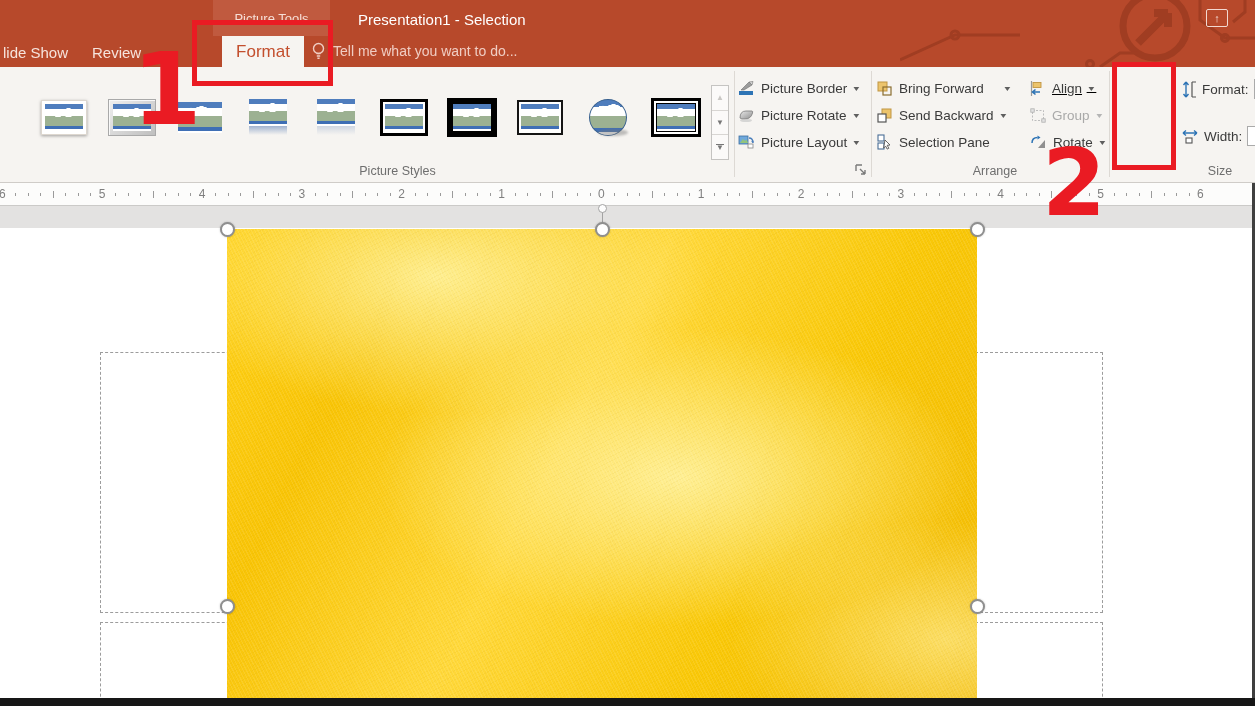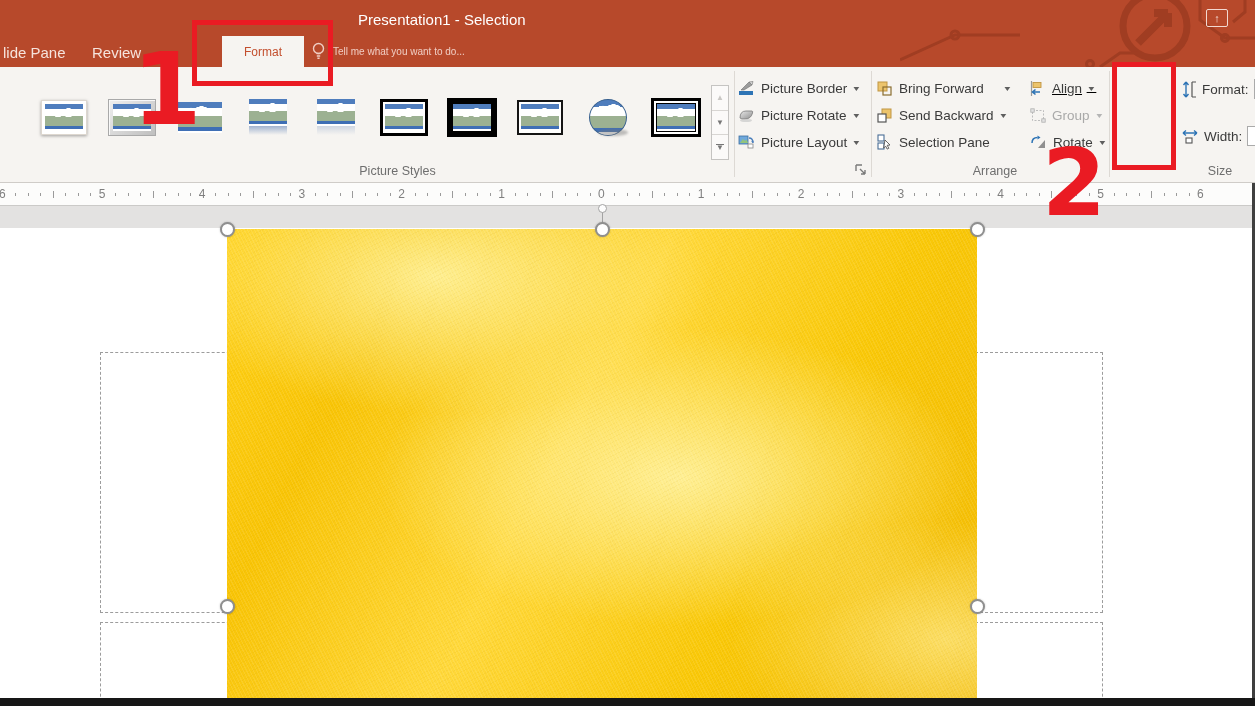--- a/index.html
+++ b/index.html
@@ -10,23 +10,23 @@
   
   .titleband{left:0;top:0;width:1255px;height:67px;background:#b7492b;}
   .circuit{left:900px;top:0;width:355px;height:67px;pointer-events:none;}
   .ctxhdr{left:213px;top:0;width:117px;height:36px;background:#c05a3f;display:flex;align-items:center;justify-content:center;}
   .ctxhdr span{color:#f6ded6;font-size:13px;}
   .apptitle{left:358px;top:11px;color:#ffffff;font-size:15px;}
   .ribbondisp{left:1206px;top:9px;width:20px;height:16px;border:1px solid #f3d9d1;border-radius:2px;
               display:flex;align-items:center;justify-content:center;color:#f3d9d1;font-size:11px;line-height:1;}
   .tab{top:44px;color:#f6e3dc;font-size:15px;}
   .formattab{left:222px;top:36px;width:82px;height:31px;background:#f6f4f1;display:flex;align-items:center;justify-content:center;}
-  .formattab span{color:#c34f2e;font-size:12px;}
+  .formattab span{color:#c34f2e;font-size:17px;}
   .tellme{left:311px;top:42px;display:flex;align-items:center;gap:7px;}
-  .tellme .txt{color:#f0cdc3;font-size:10px;}
+  .tellme .txt{color:#f0cdc3;font-size:14px;}
 
   
   .ribbon{left:0;top:67px;width:1255px;height:116px;background:#f6f4f1;border-bottom:1px solid #cfccc8;box-sizing:border-box;}
   .vsep{top:71px;width:1px;height:106px;background:#ddd9d4;}
   .grouplabel{top:164px;font-size:12.5px;color:#6e6e6e;text-align:center;}
 
   
   #gallery{left:40px;top:86px;width:668px;height:62px;display:flex;gap:20px;align-items:center;}
   .gcell{width:48px;height:58px;display:flex;align-items:center;justify-content:center;flex:0 0 auto;}
   .thumb{display:flex;align-items:center;justify-content:center;box-sizing:border-box;}
@@ -120,28 +120,31 @@
       <path d="M0 60 L55 35 L120 35" stroke-width="3"></path>
       <circle cx="55" cy="35" r="4" stroke-width="3"></circle>
       <path d="M300 0 v20 l25 18 h30" stroke-width="3"></path>
       <path d="M345 0 v12 l-12 10" stroke-width="3"></path>
       <circle cx="325" cy="38" r="3.5" stroke-width="3"></circle>
       <path d="M200 67 l20 -14 h18" stroke-width="3"></path>
       <circle cx="190" cy="64" r="3.5" stroke-width="3"></circle>
     </g>
   </svg>
 
+  <div class="abs ctxhdr">
+    <span>Picture Tools</span>
+  </div>
 
   <div class="abs apptitle">Presentation1 - Selection</div>
 
   <div class="abs ribbondisp">
     <span>↑</span>
   </div>
 
-  <div class="abs tab" style="left:3px;">lide Pane</div>
+  <div class="abs tab" style="left:3px;">lide Show</div>
   <div class="abs tab" style="left:92px;">Review</div>
   <div class="abs tab" style="left:158px;margin-top:20px;">View</div>
 
   <div class="abs formattab">
     <span>Format</span>
   </div>
 
   <div class="abs tellme">
     <svg width="15" height="18" viewBox="0 0 15 18">
       <g stroke="#f0cdc3" fill="none" stroke-width="1.4">

